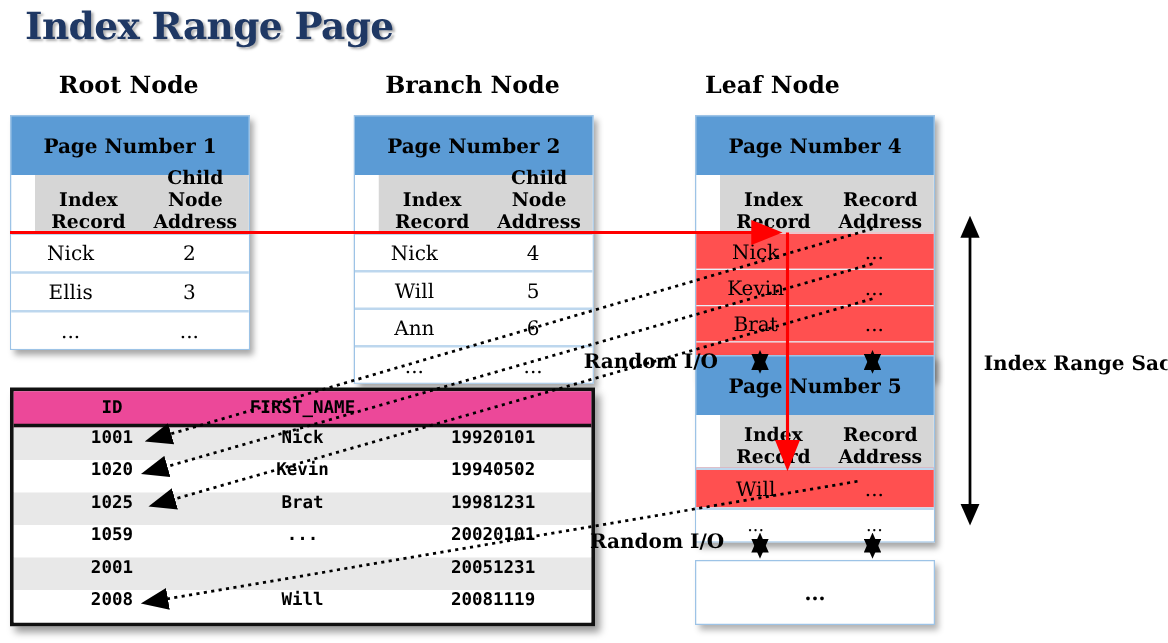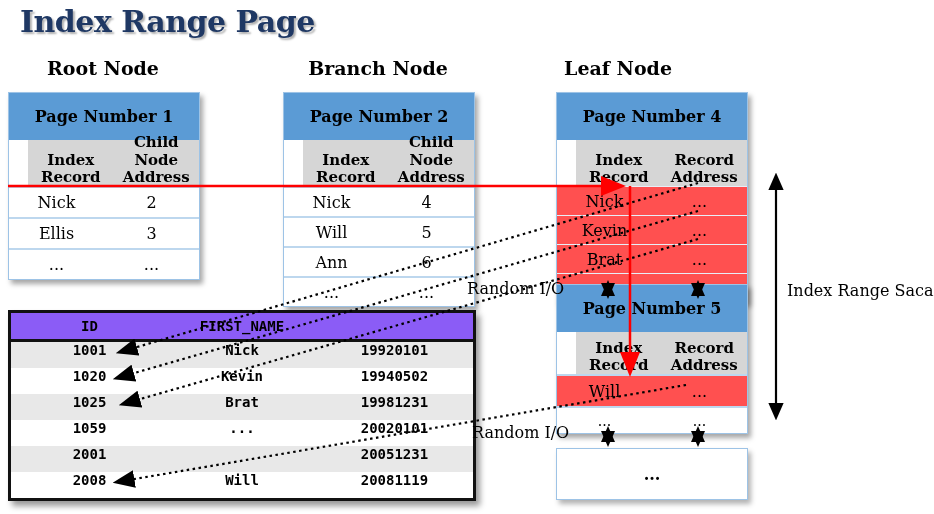--- a/index.html
+++ b/index.html
@@ -65,30 +65,30 @@
   
   .dtable{
     position:absolute;left:8px;top:310px;width:462px;
     background:#fff;border:3px solid #111;
     box-shadow:4px 5px 6px rgba(0,0,0,0.4);
     font-family:"DejaVu Sans Mono","Liberation Mono",monospace;
     font-weight:bold;font-size:14px;color:#000;
   }
   .dhead{
     display:flex;align-items:center;height:26px;
-    background:#8b5cf6;border-bottom:3px solid #111;
+    background:#ec4899;border-bottom:3px solid #111;
   }
   .drow{display:flex;height:26px;background:#fff}
   .drow.alt{background:#e8e8e8}
   .dc0{width:34%;text-align:center}
   .dc1{width:32%;text-align:center}
   .dc2{width:34%;text-align:center}
   
   .annot{
-    position:absolute;font-size:16px;font-weight:normal;color:#000;white-space:nowrap;text-align:right;
+    position:absolute;font-size:16px;font-weight:bold;color:#000;white-space:nowrap;text-align:right;
   }
   #randio1{left:467px;top:279px}
   #randio2{left:472px;top:423px}
   #rangelabel{left:787px;top:281px}
   
   #overlay{
     position:absolute;left:0;top:0;width:934px;height:514px;
     pointer-events:none;z-index:50;
   }
 </style>

